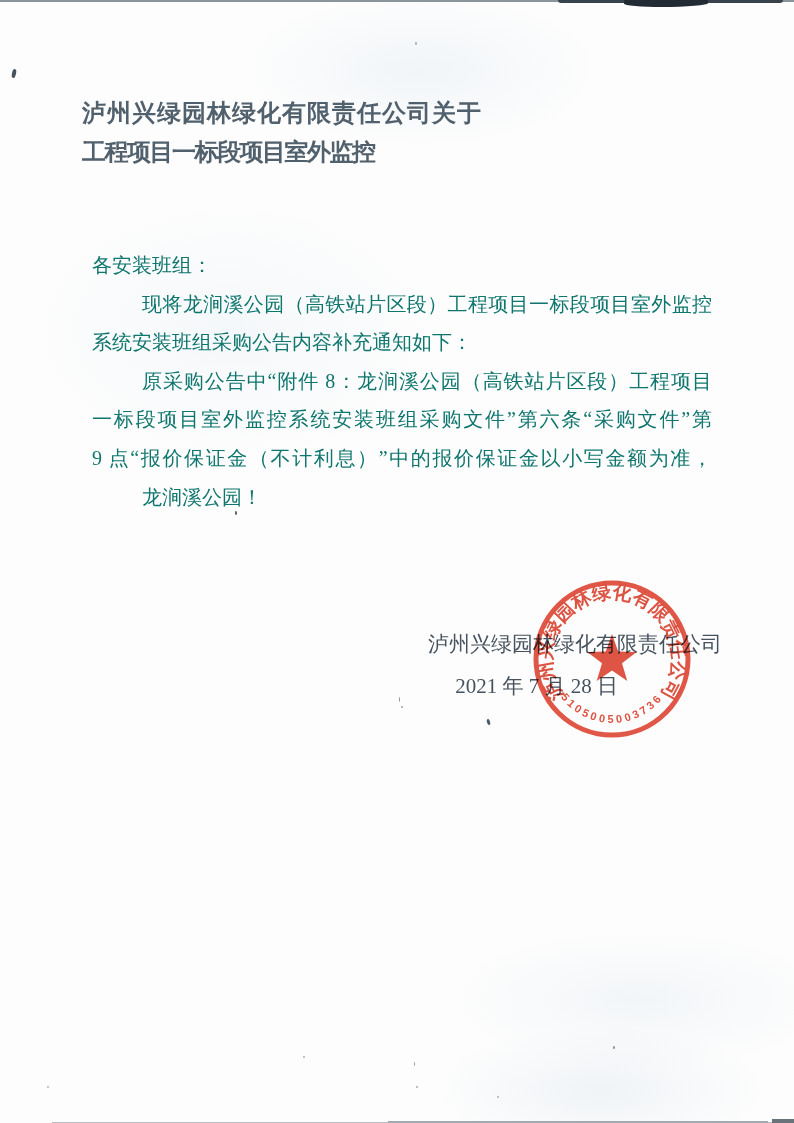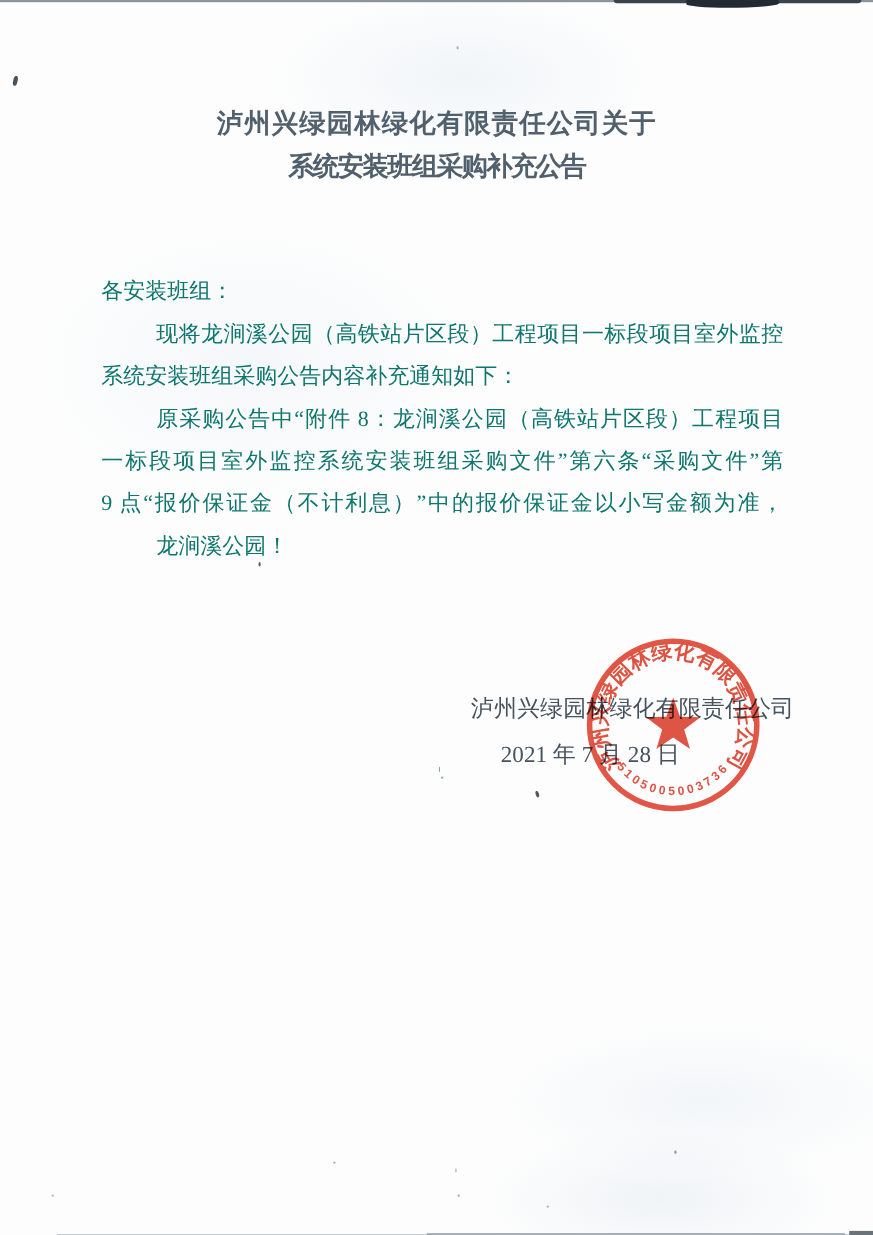--- a/index.html
+++ b/index.html
@@ -28,21 +28,21 @@
   .edge-top-wave { position: absolute; top: 0; left: 624px; width: 84px; height: 7px; background: #222b33; border-radius: 0 0 55% 45%; }
   .edge-bottom    { position: absolute; bottom: 0; left: 52px; width: 742px; height: 1px; background: #b8bfc5; }
   .edge-bottom-dk { position: absolute; bottom: 0; left: 388px; width: 380px; height: 2px; background: #a2aab1; }
   .edge-bottom-nub{ position: absolute; bottom: 0; left: 772px; width: 22px; height: 4px; background: #6a737a; }
 
   .speck { position: absolute; background: #8d98a2; border-radius: 45%; }
 
   
   .title-block {
     position: absolute; left: 82px; top: 93px; width: 630px;
-    text-align: center;
+    text-align: left;
     font-family: "Liberation Sans", "DejaVu Sans", sans-serif;
     font-weight: bold;
     color: #51606d;
   }
   .title-line { font-size: 24px; line-height: 39px; white-space: nowrap; }
   .title-line.l1 { letter-spacing: 1px; }
   .title-line.l3 { letter-spacing: -1.5px; }
 
   
   .body-block {
@@ -98,21 +98,21 @@
   <div class="speck" style="left:303px; top:1056px; width:2px; height:2px; background:#aab2b9;"></div>
   <div class="speck" style="left:613px; top:1046px; width:2px; height:3px;"></div>
   <div class="speck" style="left:414px; top:1062px; width:1px; height:4px; background:#98a2aa;"></div>
   <div class="speck" style="left:416px; top:1086px; width:2px; height:2px; background:#a2abb2;"></div>
   <div class="speck" style="left:47px; top:1086px; width:2px; height:2px; background:#b2bac0;"></div>
   <div class="speck" style="left:497px; top:1096px; width:2px; height:2px; background:#aab2b9;"></div>
   <div class="speck" style="left:415px; top:42px; width:2px; height:3px; background:#aab2b9;"></div>
 
   <div class="title-block">
     <div class="title-line l1">泸州兴绿园林绿化有限责任公司关于</div>
-    <div class="title-line l3">系统安装班组采购补充公告</div>
+    <div class="title-line l3">工程项目一标段项目室外监控</div>
   </div>
 
   <div class="body-block">
     <div class="b-line">各安装班组：</div>
     <div class="b-line full indent">现将龙涧溪公园（高铁站片区段）工程项目一标段项目室外监控</div>
     <div class="b-line">系统安装班组采购公告内容补充通知如下：</div>
     <div class="b-line full indent">原采购公告中“附件 8：龙涧溪公园（高铁站片区段）工程项目</div>
     <div class="b-line full">一标段项目室外监控系统安装班组采购文件”第六条“采购文件”第</div>
     <div class="b-line full">9 点“报价保证金（不计利息）”中的报价保证金以小写金额为准，</div>
     <div class="b-line indent">龙涧溪公园！</div>

